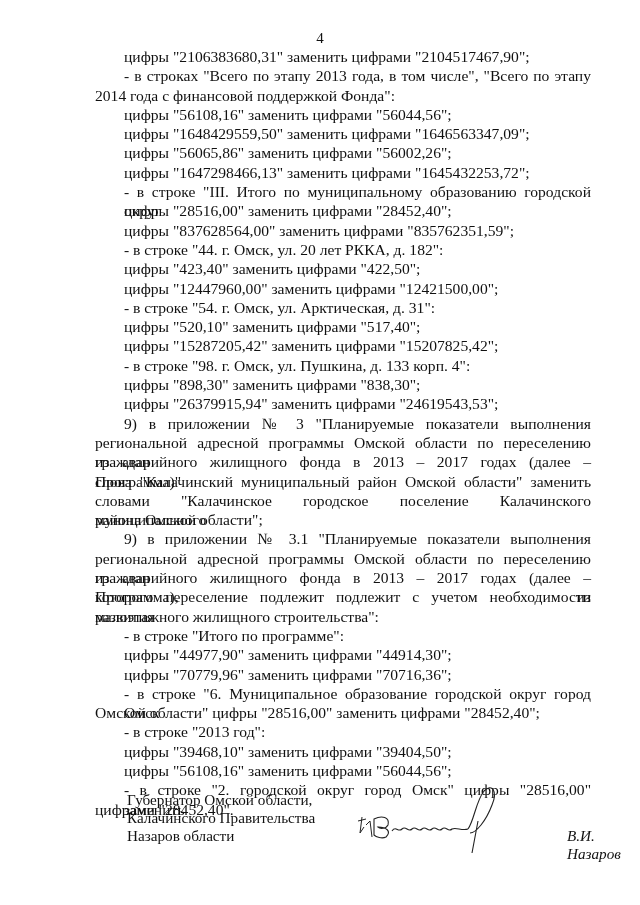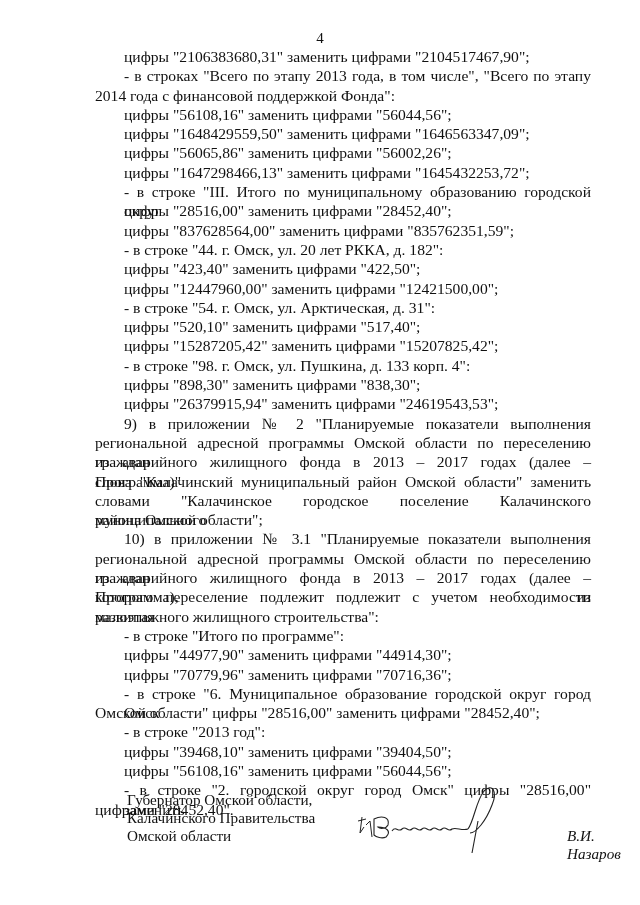--- a/index.html
+++ b/index.html
@@ -45,48 +45,48 @@
     <div class="ln ind">цифры "837628564,00" заменить цифрами "835762351,59";</div>
     <div class="ln ind">- в строке "44. г. Омск, ул. 20 лет РККА, д. 182":</div>
     <div class="ln ind">цифры "423,40" заменить цифрами "422,50";</div>
     <div class="ln ind">цифры "12447960,00" заменить цифрами "12421500,00";</div>
     <div class="ln ind">- в строке "54. г. Омск, ул. Арктическая, д. 31":</div>
     <div class="ln ind">цифры "520,10" заменить цифрами "517,40";</div>
     <div class="ln ind">цифры "15287205,42" заменить цифрами "15207825,42";</div>
     <div class="ln ind">- в строке "98. г. Омск, ул. Пушкина, д. 133 корп. 4":</div>
     <div class="ln ind">цифры "898,30" заменить цифрами "838,30";</div>
     <div class="ln ind">цифры "26379915,94" заменить цифрами "24619543,53";</div>
-    <div class="ln ind just">9) в приложении № 2 "Планируемые показатели выполнения</div>
+    <div class="ln ind just">9) в приложении № 3 "Планируемые показатели выполнения</div>
     <div class="ln just">региональной адресной программы Омской области по переселению граждан</div>
     <div class="ln just">из аварийного жилищного фонда в 2013 – 2017 годах (далее – Программа)"</div>
     <div class="ln just">слова "Калачинский муниципальный район Омской области" заменить</div>
     <div class="ln just">словами "Калачинское городское поселение Калачинского муниципального</div>
     <div class="ln">района Омской области";</div>
-    <div class="ln ind just">10) в приложении № 3.1 "Планируемые показатели выполнения</div>
+    <div class="ln ind just">9) в приложении № 3.1 "Планируемые показатели выполнения</div>
     <div class="ln just">региональной адресной программы Омской области по переселению граждан</div>
     <div class="ln just">из аварийного жилищного фонда в 2013 – 2017 годах (далее – Программа), из</div>
     <div class="ln just">которого переселение подлежит подлежит с учетом необходимости развития</div>
     <div class="ln">малоэтажного жилищного строительства":</div>
     <div class="ln ind">- в строке "Итого по программе":</div>
     <div class="ln ind">цифры "44977,90" заменить цифрами "44914,30";</div>
     <div class="ln ind">цифры "70779,96" заменить цифрами "70716,36";</div>
     <div class="ln ind just">- в строке "6. Муниципальное образование городской округ город Омск</div>
     <div class="ln">Омской области" цифры "28516,00" заменить цифрами "28452,40";</div>
     <div class="ln ind">- в строке "2013 год":</div>
     <div class="ln ind">цифры "39468,10" заменить цифрами "39404,50";</div>
     <div class="ln ind">цифры "56108,16" заменить цифрами "56044,56";</div>
     <div class="ln ind just">- в строке "2. городской округ город Омск" цифры "28516,00" заменить</div>
     <div class="ln">цифрами "28452,40".</div>
   </div>
 
 <div class="signature-block">
   <div class="sig-title">
     <div>Губернатор Омской области,</div>
     <div>Калачинского Правительства</div>
-    <div>Омской области</div>
+    <div>Назаров области</div>
   </div>
   <svg class="sig-svg" width="170" height="80" viewBox="0 0 170 80">
     <path d="M6 40 L14 38 M10 36 L8 52 L12 46 M14 44 L18 40 L20 56" stroke="#222" stroke-width="1" fill="none"></path>
     <path d="M22 38 C30 34 38 36 36 44 C34 48 28 48 26 46 C34 46 40 50 34 56 C30 58 24 56 22 54 Z" stroke="#222" stroke-width="1.1" fill="none"></path>
     <path d="M40 50 C44 44 46 52 50 48 C54 44 56 52 60 48 C64 44 66 52 70 48 C74 44 76 52 80 48 C84 44 86 52 90 48 C94 44 96 52 100 48 C104 46 110 50 116 48" stroke="#222" stroke-width="1.1" fill="none"></path>
     <path d="M116 48 C122 40 124 20 132 10 C140 2 146 10 140 24 C134 40 124 52 118 52 M126 40 L120 72" stroke="#222" stroke-width="1.1" fill="none"></path>
   </svg>
   <div class="sig-name">В.И. Назаров</div>
 </div>
 

